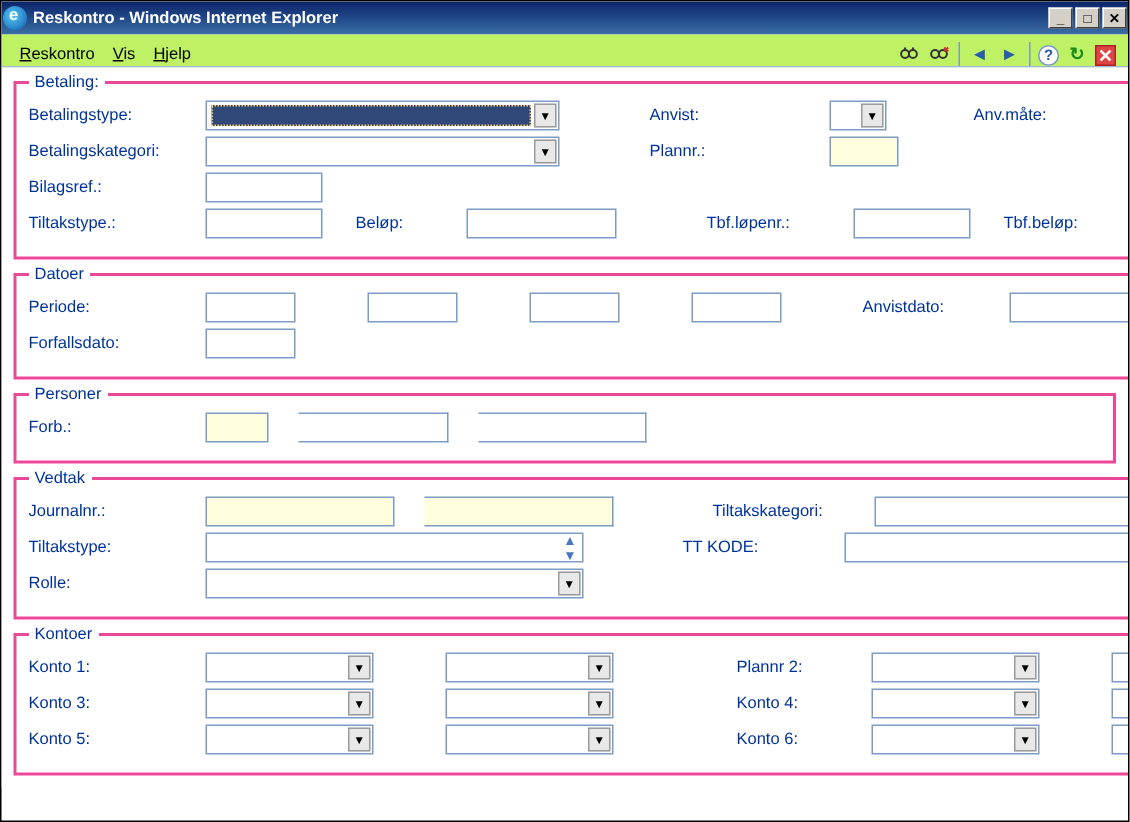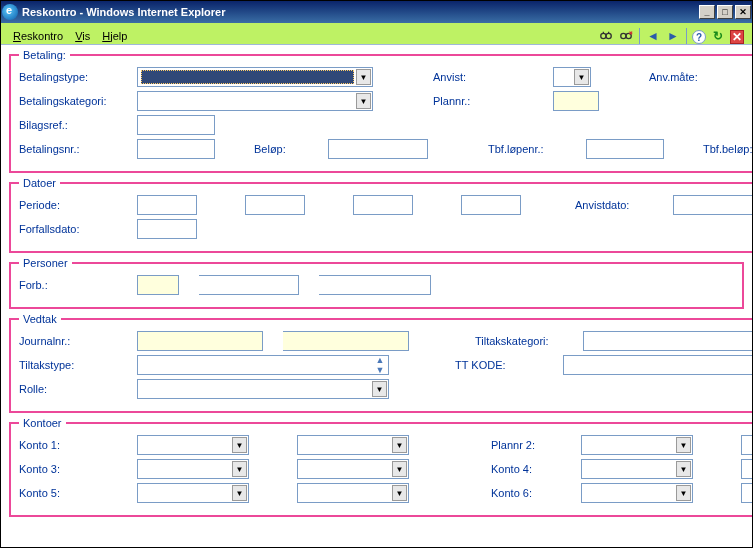--- a/index.html
+++ b/index.html
@@ -29,21 +29,21 @@
 
 
 .content { padding: 4px 8px; background: #fff; }
 
 fieldset { border: 2px solid #ec4899; margin-bottom: 4px; padding: 6px 8px 8px 8px; position: relative; }
 fieldset legend { color: #003399; padding: 0 4px; font-size: 11px; }
 
 .row { display: flex; align-items: center; margin-bottom: 4px; min-height: 20px; gap: 20px; }
 .lbl { color: #003399; width: 98px; flex-shrink: 0; }
 .lbl2 { color: #003399; width: 80px; flex-shrink: 0; }
-.lbl-mid { color: #003399; margin: 0 6px 0 19px; }
+.lbl-mid { color: #003399; margin: 0 6px 0 2px; }
 
 .input, .select { height: 20px; border: 1px solid #7a9cc6; background: #fff; padding: 1px 3px; }
 .input.yellow { background: #ffffdd; }
 .select { display: flex; align-items: center; justify-content: flex-end; position: relative; }
 .select .dd { width: 15px; height: 16px; background: #e8e8e8; border: 1px solid #9a9a9a; display: flex; align-items: center; justify-content: center; font-size: 8px; margin-right: -2px; }
 .select.dark .sel-text { flex:1; color:#fff; background:#304878; border:1px dotted #ffcc66; height:14px; margin-right:2px; }
 
 .updown { width: 10px; color: #4a78b8; font-size: 9px; text-align: center; }
 
 .gap { width: 8px; }
@@ -126,21 +126,21 @@
       <div style="width:20px"></div>
       <div class="input yellow" style="width:46px"></div>
     </div>
 
     <div class="row">
       <div class="lbl">Bilagsref.:</div>
       <div class="input" style="width:78px"></div>
     </div>
 
     <div class="row">
-      <div class="lbl">Betalingsnr.:</div>
+      <div class="lbl">Tiltakstype.:</div>
       <div class="input" style="width:78px"></div>
       <div class="lbl-mid" style="width:48px">Beløp:</div>
       <div class="input" style="width:100px"></div>
       <div style="width:20px"></div>
       <div class="lbl2" style="width:78px">Tbf.løpenr.:</div>
       <div class="input" style="width:78px"></div>
       <div class="lbl-mid" style="width:64px">Tbf.beløp:</div>
       <div class="input" style="width:78px"></div>
     </div>
   </fieldset>

